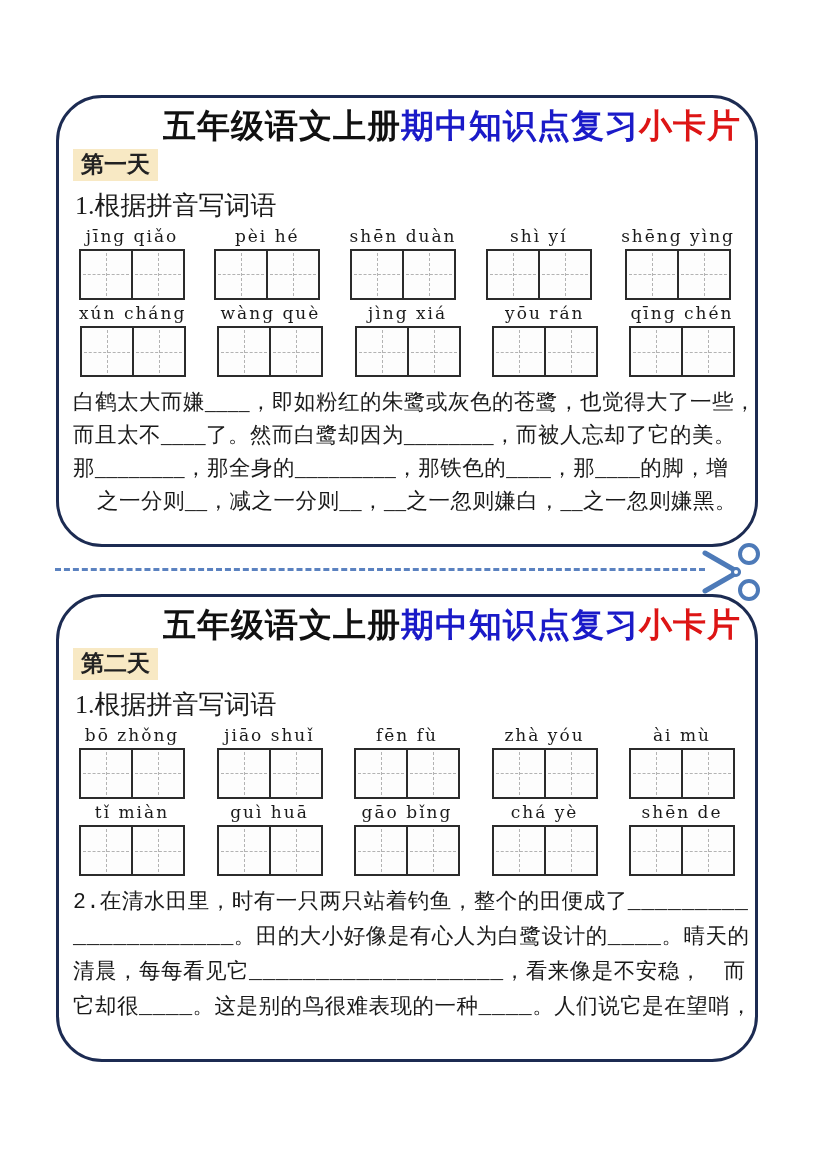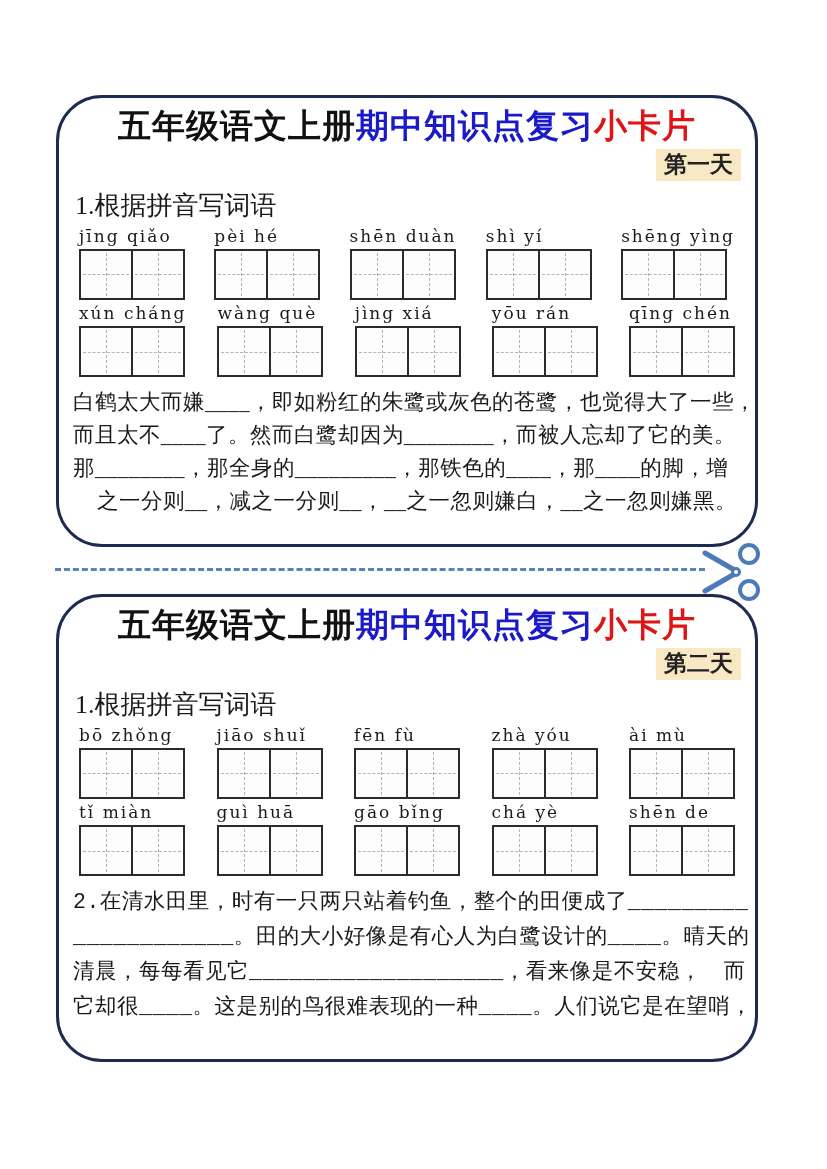--- a/index.html
+++ b/index.html
@@ -4,32 +4,32 @@
 <style>
   html,body{margin:0;padding:0;background:#ffffff;}
   body{width:827px;height:1169px;position:relative;overflow:hidden;
        font-family:"Liberation Serif","DejaVu Serif",serif;color:#1a1a1a;}
   .page{position:absolute;left:0;top:0;width:827px;height:1169px;}
   .card{position:absolute;left:56px;width:702px;border:3px solid #1c2b52;
         border-radius:46px;background:#ffffff;box-sizing:border-box;
         padding:8px 14px 6px 14px;}
   .card1{top:95px;height:452px;}
   .card2{top:594px;height:468px;}
-  .card-title{text-align:center;font-size:33px;font-weight:bold;
+  .card-title{text-align:right;font-size:33px;font-weight:bold;
               letter-spacing:1px;margin-top:2px;line-height:1.15;
               font-family:"Liberation Serif","DejaVu Serif",serif;}
   .t-black{color:#111111;}
   .t-blue{color:#1a1ac8;}
   .t-red{color:#dd1515;}
-  .day-wrap{text-align:right;margin-top:3px;}
+  .day-wrap{text-align:left;margin-top:3px;}
   .day-badge{display:inline-block;background:#f8e9c4;color:#222;
              font-size:23px;font-weight:bold;padding:1px 8px;line-height:1.3;}
   .ex1-label{font-size:26px;margin:7px 0 2px 2px;}
   .pyrow{display:flex;justify-content:space-between;padding:0 6px;margin-top:2px;}
-  .wb{display:flex;flex-direction:column;align-items:flex-start;}
+  .wb{display:flex;flex-direction:column;align-items:center;}
   .py{font-size:17px;letter-spacing:2px;line-height:1.3;margin-bottom:2px;
       white-space:nowrap;font-family:"DejaVu Serif","Liberation Serif",serif;}
   .box{display:flex;border:2px solid #2b2b2b;background:#fdfdfd;}
   .cell{position:relative;width:50px;height:47px;}
   .cell + .cell{border-left:2px solid #2b2b2b;}
   .cell::before{content:"";position:absolute;left:50%;top:2px;bottom:2px;
                 border-left:1px dashed #b3b3b3;}
   .cell::after{content:"";position:absolute;top:50%;left:2px;right:2px;
                border-top:1px dashed #b3b3b3;}
   .para{margin-top:9px;font-size:21.5px;line-height:33px;

